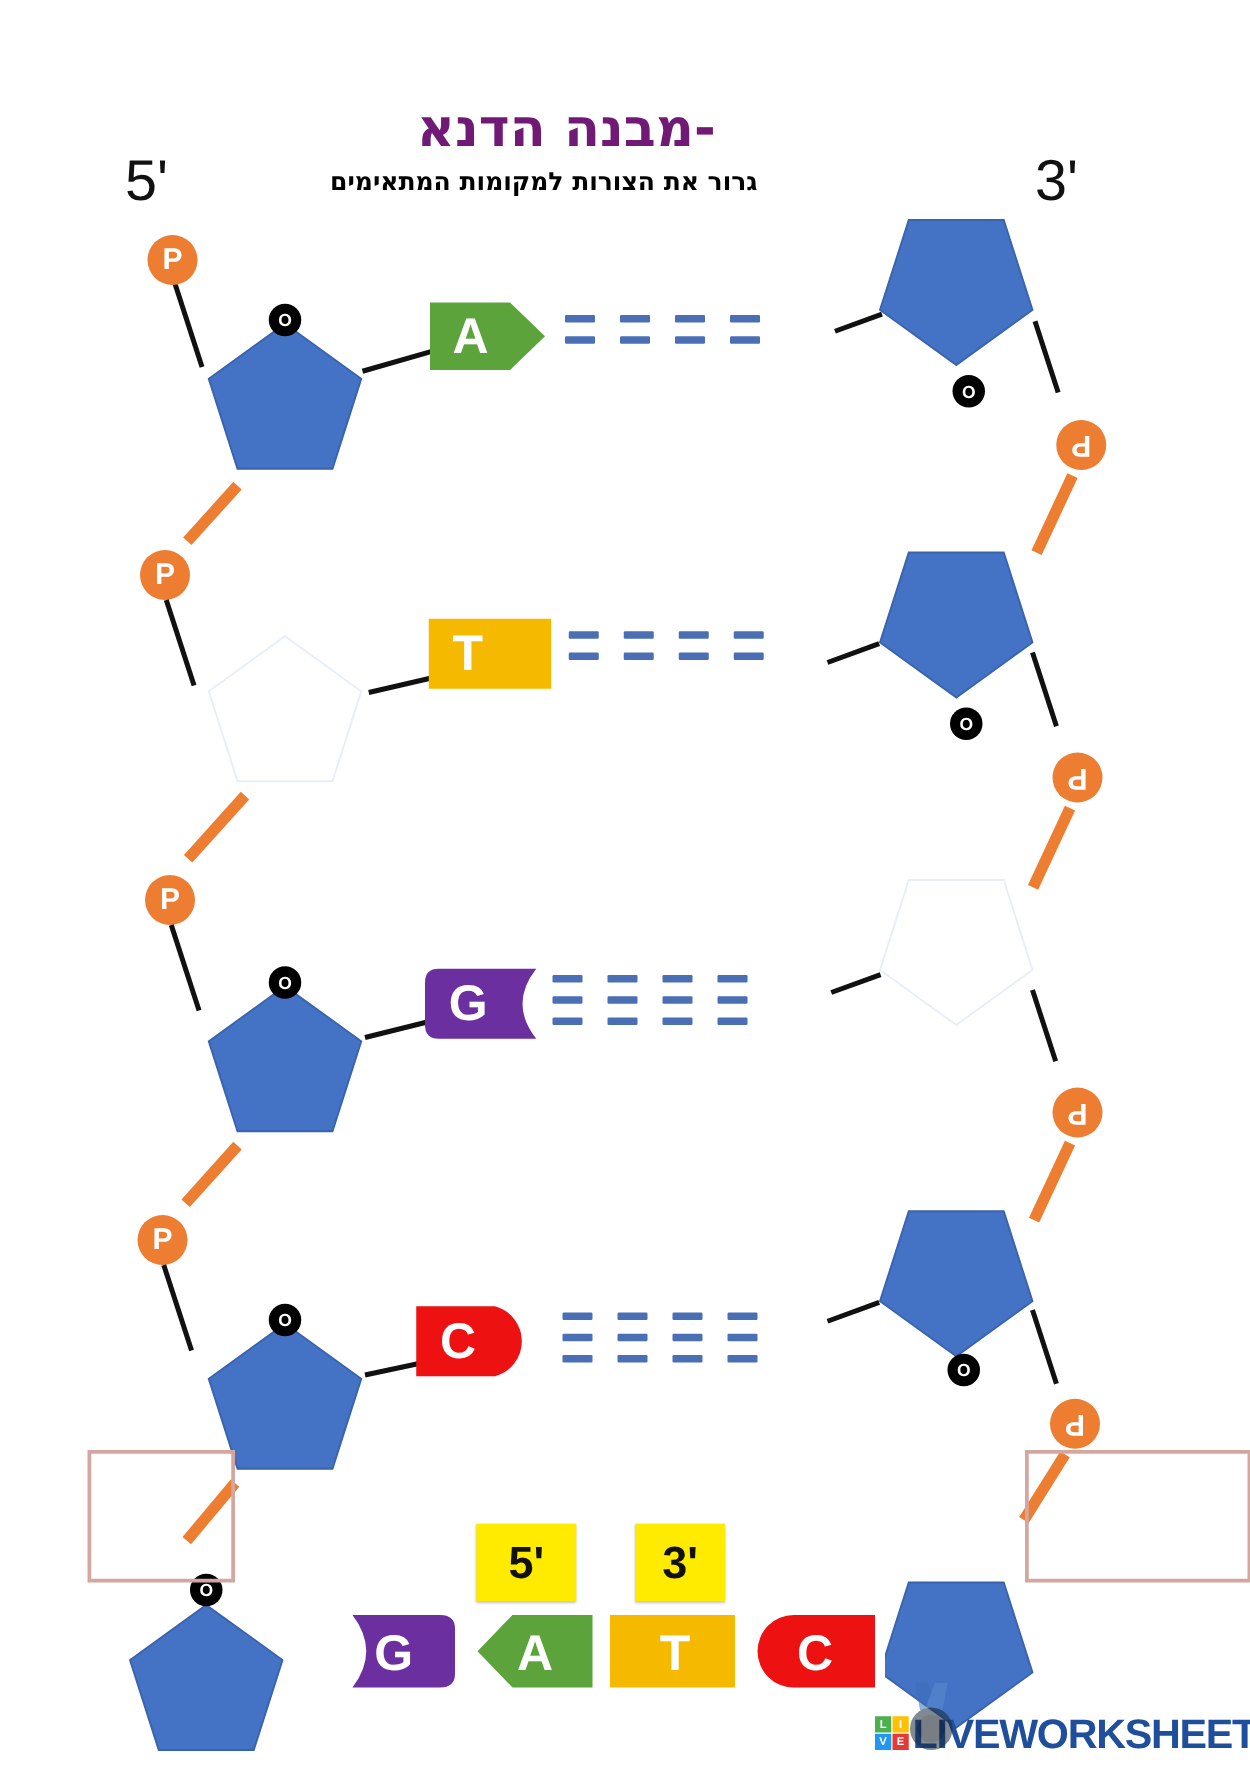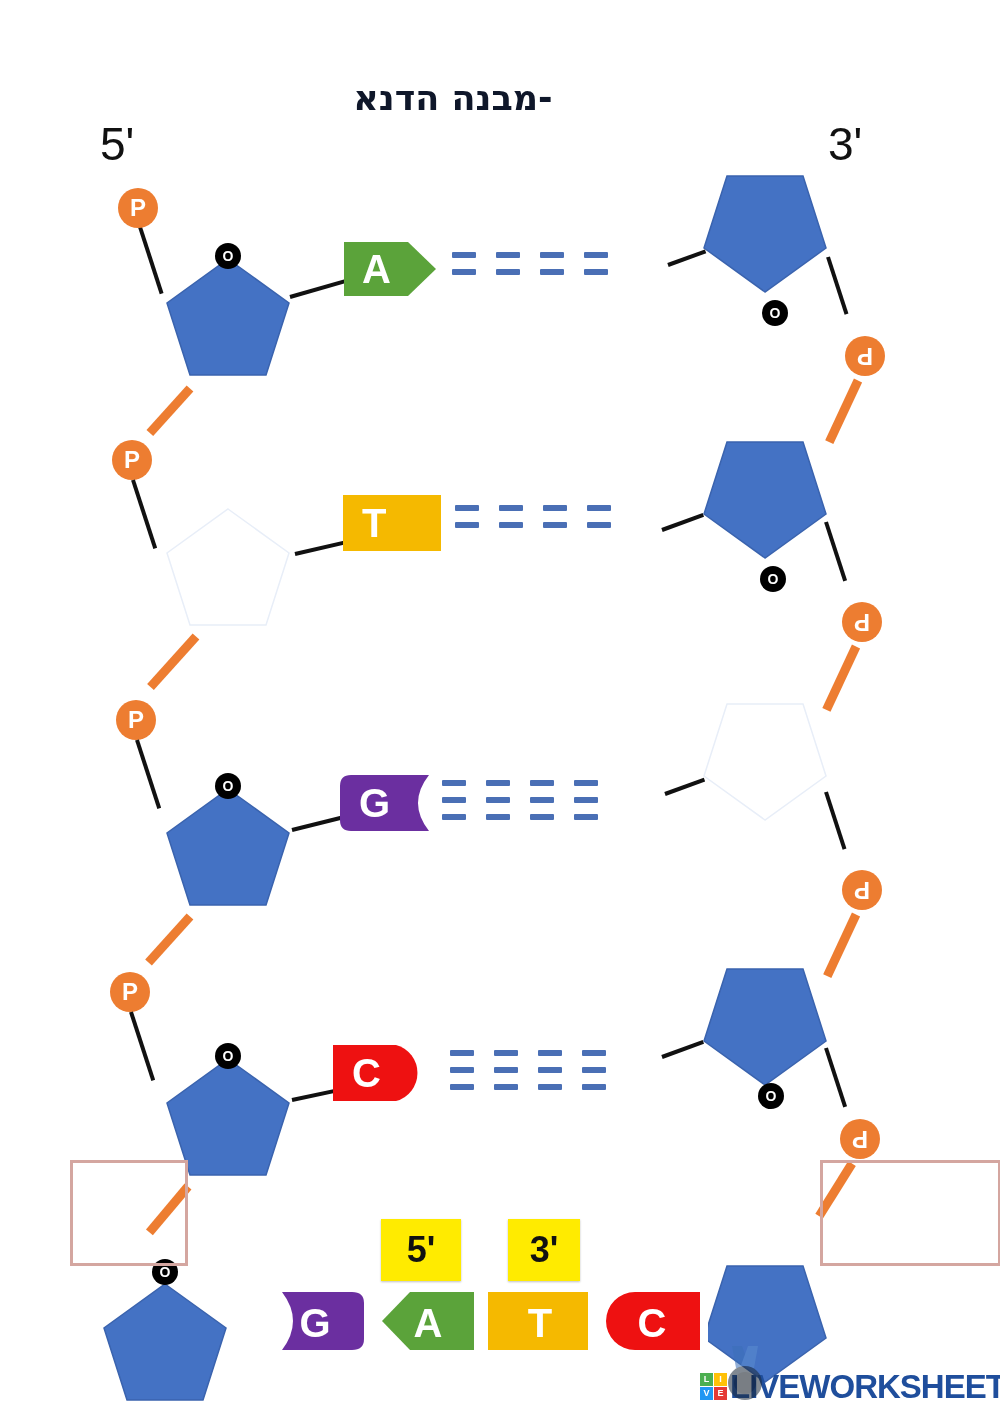--- a/index.html
+++ b/index.html
@@ -20,23 +20,23 @@
 
   
   .title {
     position: absolute;
     top: 78px;
     left: 0;
     width: 1000px;
     text-align: center;
     direction: rtl;
     font-family: "DejaVu Sans", sans-serif;
-    font-size: 35px;
-    font-weight: bold;
-    color: #0f172a;
+    font-size: 42px;
+    font-weight: bold;
+    color: #701a75;
     letter-spacing: 0px;
     padding-right: 94px;
     box-sizing: border-box;
   }
   .subtitle {
     position: absolute;
     top: 133px;
     left: 0;
     width: 1000px;
     text-align: center;
@@ -232,20 +232,21 @@
     height: 56px;
     opacity: 0.55;
   }
 </style>
 </head>
 <body>
 
 <div id="page">
 
   <div class="title">-מבנה הדנא</div>
+  <div class="subtitle">גרור את הצורות למקומות המתאימים</div>
 
   <div class="end-label end-5">5'</div>
   <div class="end-label end-3">3'</div>
 
   <div class="bond black" style="left:140px; top:225px; width:70px; transform:rotate(72deg);"></div>
   <div class="p-circle" style="left:118px; top:188px;">P</div>
   <div class="sugar" style="left:163px; top:255px;">
     <svg viewBox="0 0 130 124">
       <polygon points="65,4 126,48 103,120 27,120 4,48" fill="#4472c4" stroke="#3a63ae" stroke-width="1.5"></polygon>
     </svg>

